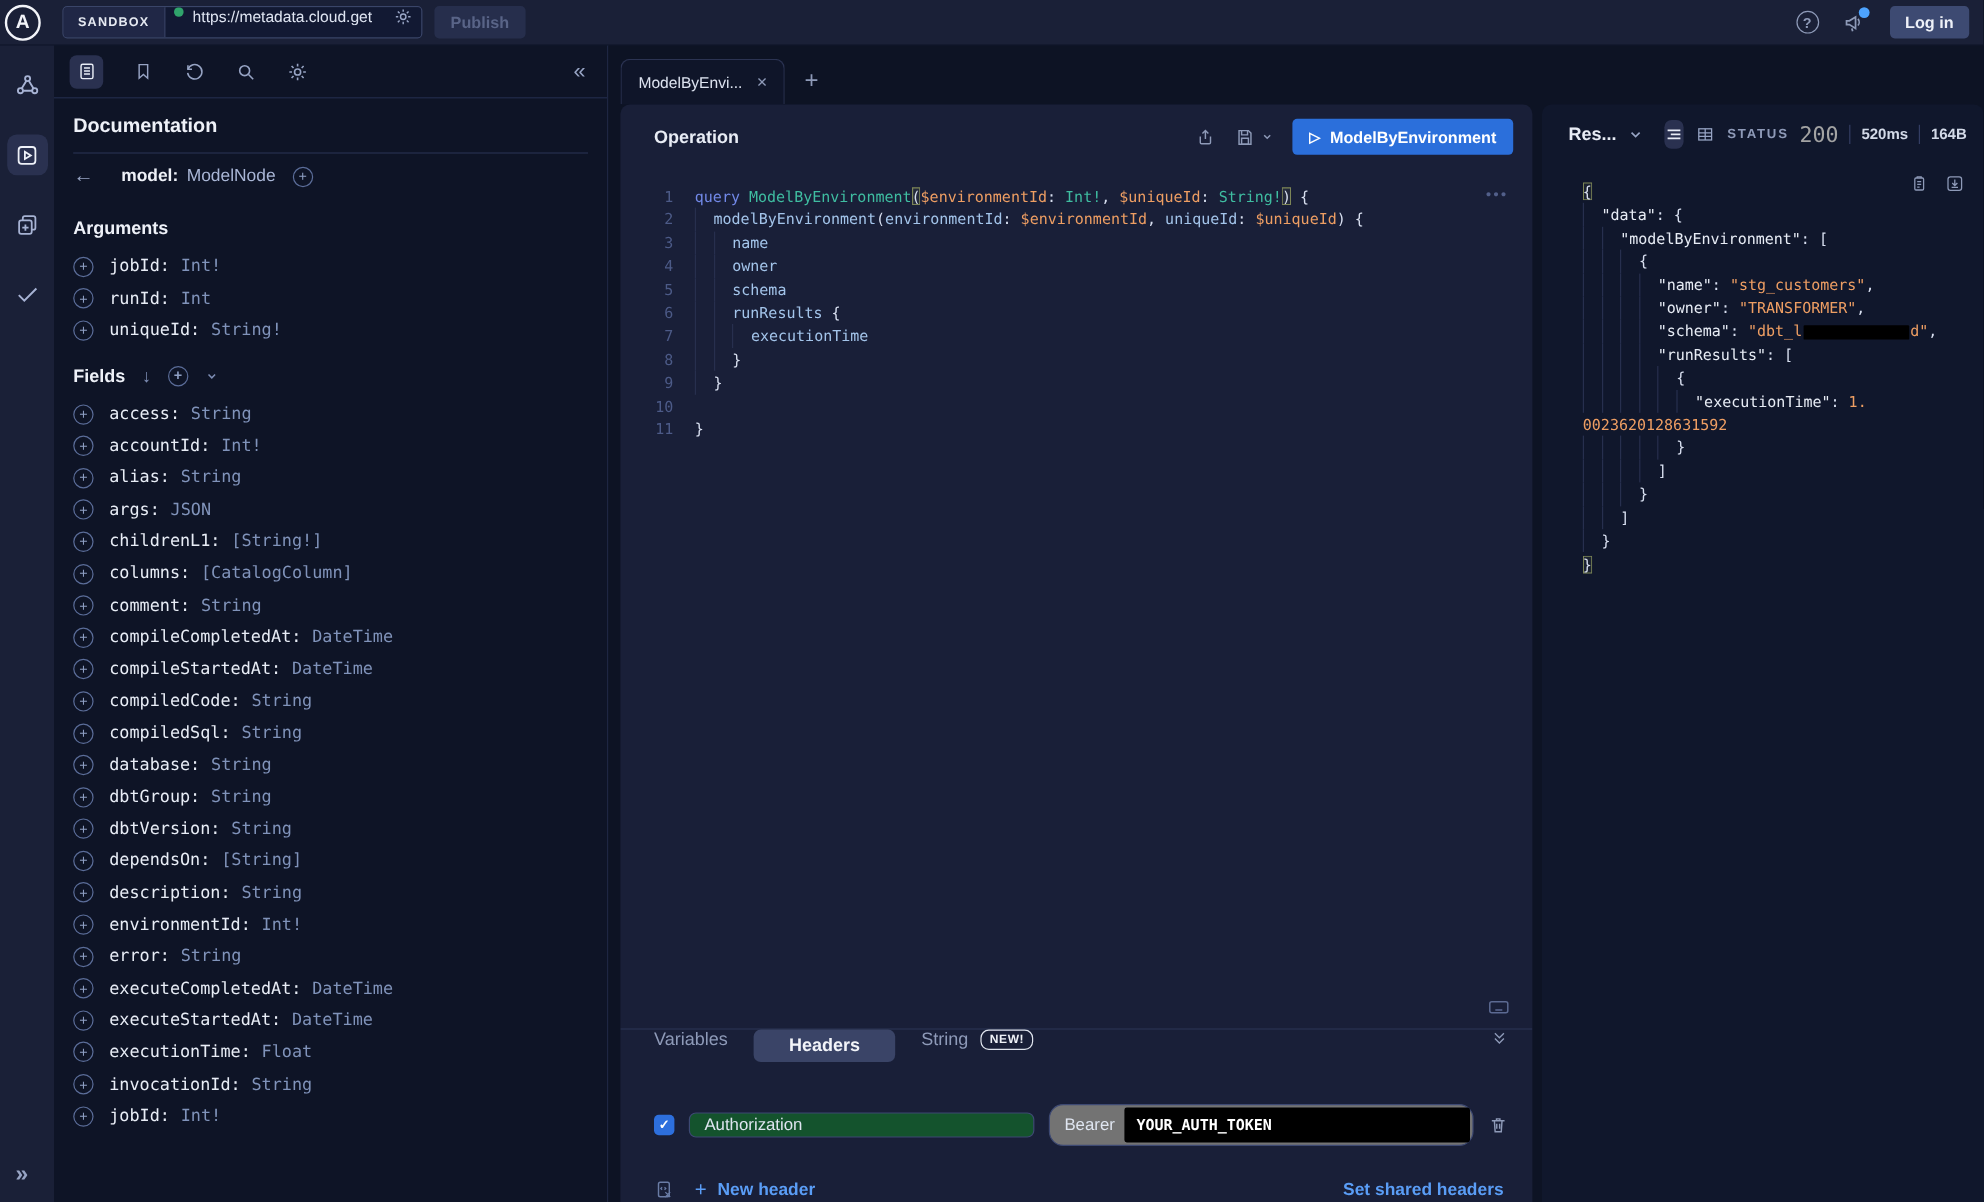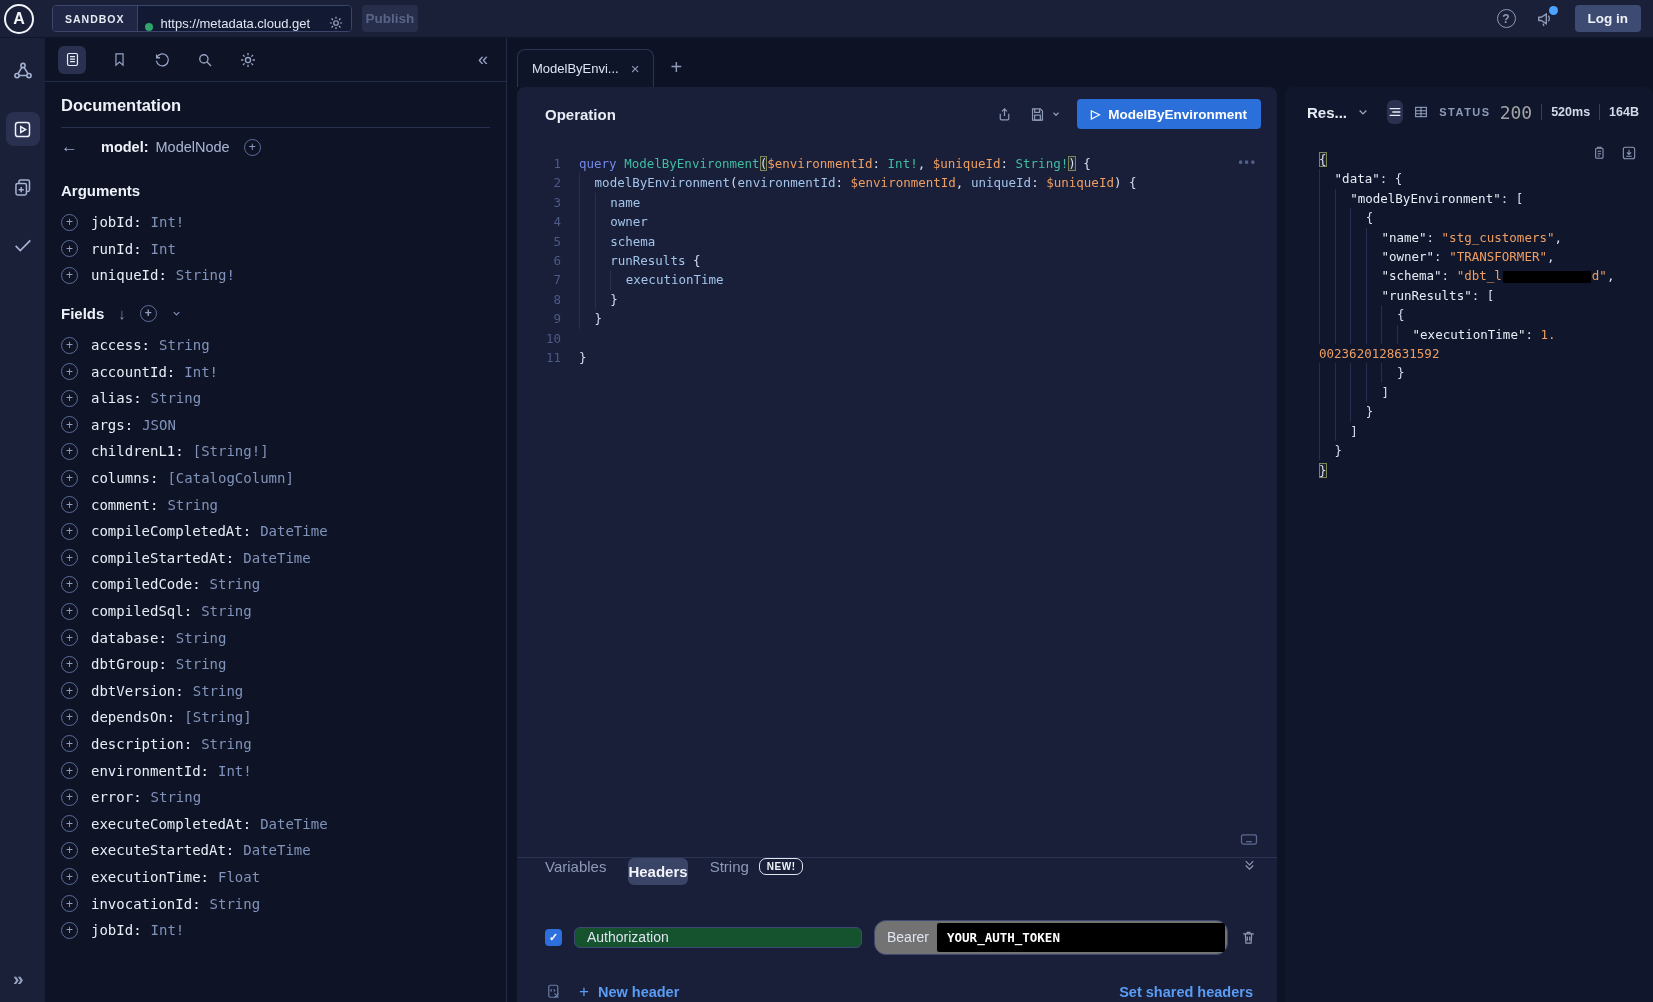--- a/index.html
+++ b/index.html
@@ -12,25 +12,25 @@
   .topbar{height:38px;background:#1a2037;display:flex;align-items:center;
     padding:0 12px 0 4px;border-bottom:1px solid #10162a;}
   .logo{width:30px;height:30px;border:2px solid #f2f4f9;border-radius:50%;
     display:flex;align-items:center;justify-content:center;color:#f2f4f9;
     font-weight:bold;font-size:16px;margin-right:18px;}
   .urlgroup{display:flex;align-items:stretch;height:27px;border:1px solid #3a4569;
     border-radius:4px;overflow:hidden;}
   .sandbox-pill{background:#202746;display:flex;align-items:center;padding:0 12px;
     font-size:10.5px;font-weight:bold;letter-spacing:1px;color:#e6eaf2;
     border-right:1px solid #3a4569;}
-  .urlbox{background:#121933;width:213px;display:flex;align-items:flex-end;gap:8px;padding:0 7px;}
+  .urlbox{background:#121933;width:213px;display:flex;align-items:flex-start;gap:8px;padding:0 7px;}
   .dot{width:8px;height:8px;border-radius:50%;background:#30a46c;flex:none;}
   .urltext{font-size:13px;color:#dfe5f2;white-space:nowrap;overflow:hidden;flex:1;}
   .gearbtn{color:#9aa6c6;flex:none;}
-  .publish{margin-left:10px;height:27px;padding:0 4px;background:#262e4c;border:none;
+  .publish{margin-left:10px;height:27px;padding:0 14px;background:#262e4c;border:none;
     border-radius:4px;color:#596487;font-size:13.5px;font-weight:bold;
     font-family:inherit;}
   .top-spacer{flex:1;}
   .help{width:19px;height:19px;border:1.6px solid #8e9ab8;border-radius:50%;color:#8e9ab8;
     font-size:12px;font-weight:bold;display:flex;align-items:center;justify-content:center;
     margin-right:20px;}
   .megaphone{position:relative;color:#8e9ab8;margin-right:20px;}
   .notif-dot{position:absolute;top:-3px;right:-3px;width:9px;height:9px;border-radius:50%;
     background:#4da3ff;}
   .login{height:27px;padding:0 13px;background:#3d4a72;border:none;border-radius:4px;
@@ -107,21 +107,21 @@
   .tk-box{color:#d8dff0;box-shadow:inset 0 0 0 1px #7c8557;background:rgba(130,140,90,.10);}
   .tk-redact{display:inline-block;background:#000;height:12px;border-radius:1px;
     vertical-align:middle;margin:0 1px;}
   .kbd-icon{position:absolute;right:18px;bottom:8px;color:#5c6a92;}
 
   
   .bottom-panel{flex:none;border-top:1px solid #2a3352;}
   .bottom-tabs{height:54px;display:flex;align-items:flex-start;padding:0 20px 0 28px;gap:22px;}
   .btab{font-size:15px;color:#8e9ab8;}
   .btab.active{background:#3a4467;color:#f2f4f9;font-weight:bold;border-radius:6px;
-    padding:5px 0;}
+    padding:5px 29px;}
   .new-badge{margin-left:-12px;border:1.5px solid #dfe4ee;border-radius:7px;padding:2px 7px;
     font-size:10px;font-weight:bold;letter-spacing:.5px;color:#eef1f7;}
   .collapse-bottom{margin-left:auto;color:#8e9ab8;}
   .header-row{height:50px;display:flex;align-items:center;padding:0 20px 0 28px;gap:12px;}
   .checkbox{width:17px;height:17px;background:#2d6fdd;border-radius:4px;color:#fff;
     font-size:11px;font-weight:bold;display:flex;align-items:center;justify-content:center;flex:none;}
   .hname{width:288px;height:21px;background:#14532d;border:1px solid #3d4973;border-radius:6px;
     display:flex;align-items:center;padding:0 12px;font-size:14px;color:#dfe5f0;flex:none;}
   .hval{flex:1;height:35px;background:#737373;border:1px solid #3d4973;border-radius:12px;
     display:flex;align-items:center;padding:0 2px 0 12px;font-size:14px;color:#dfe5f0;}

